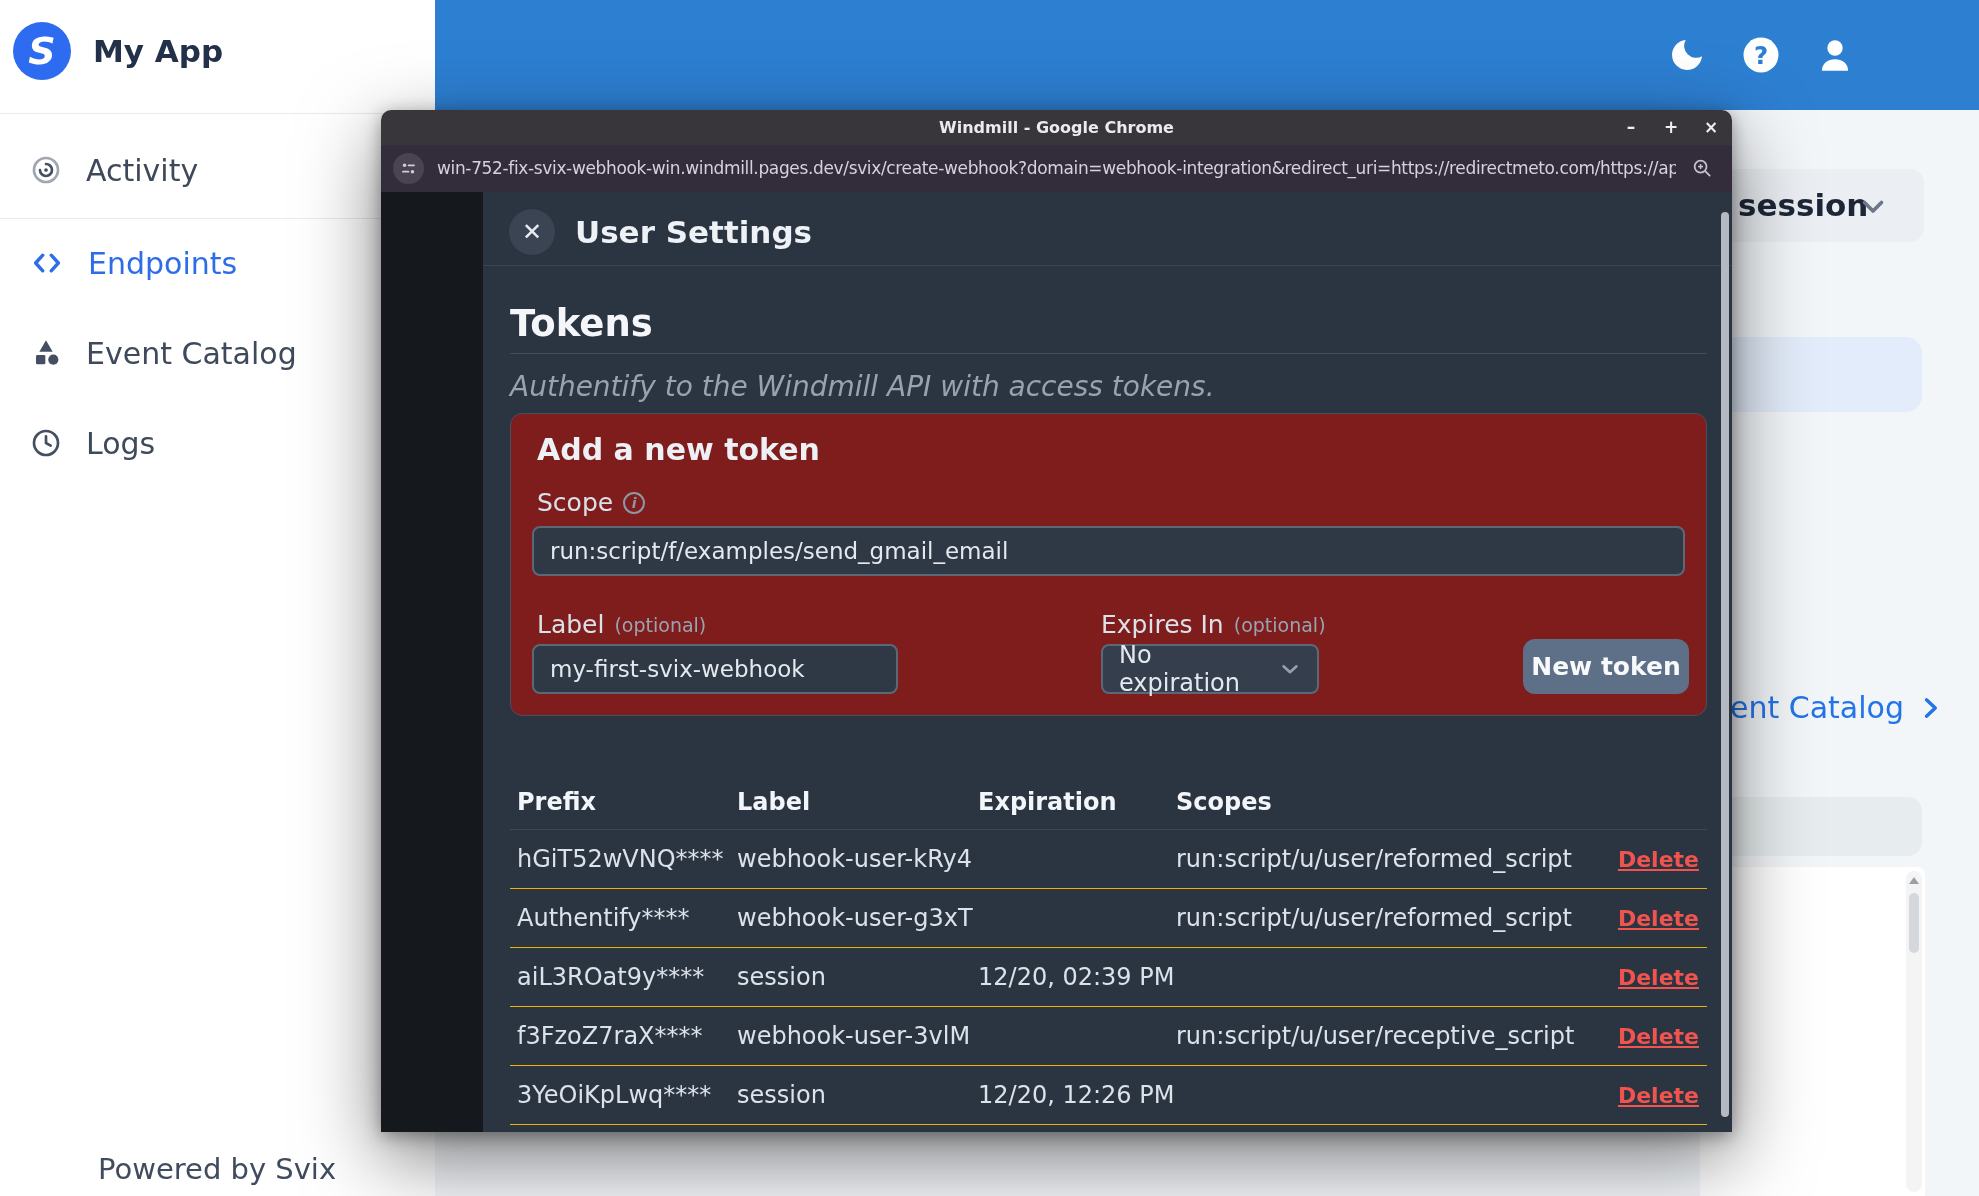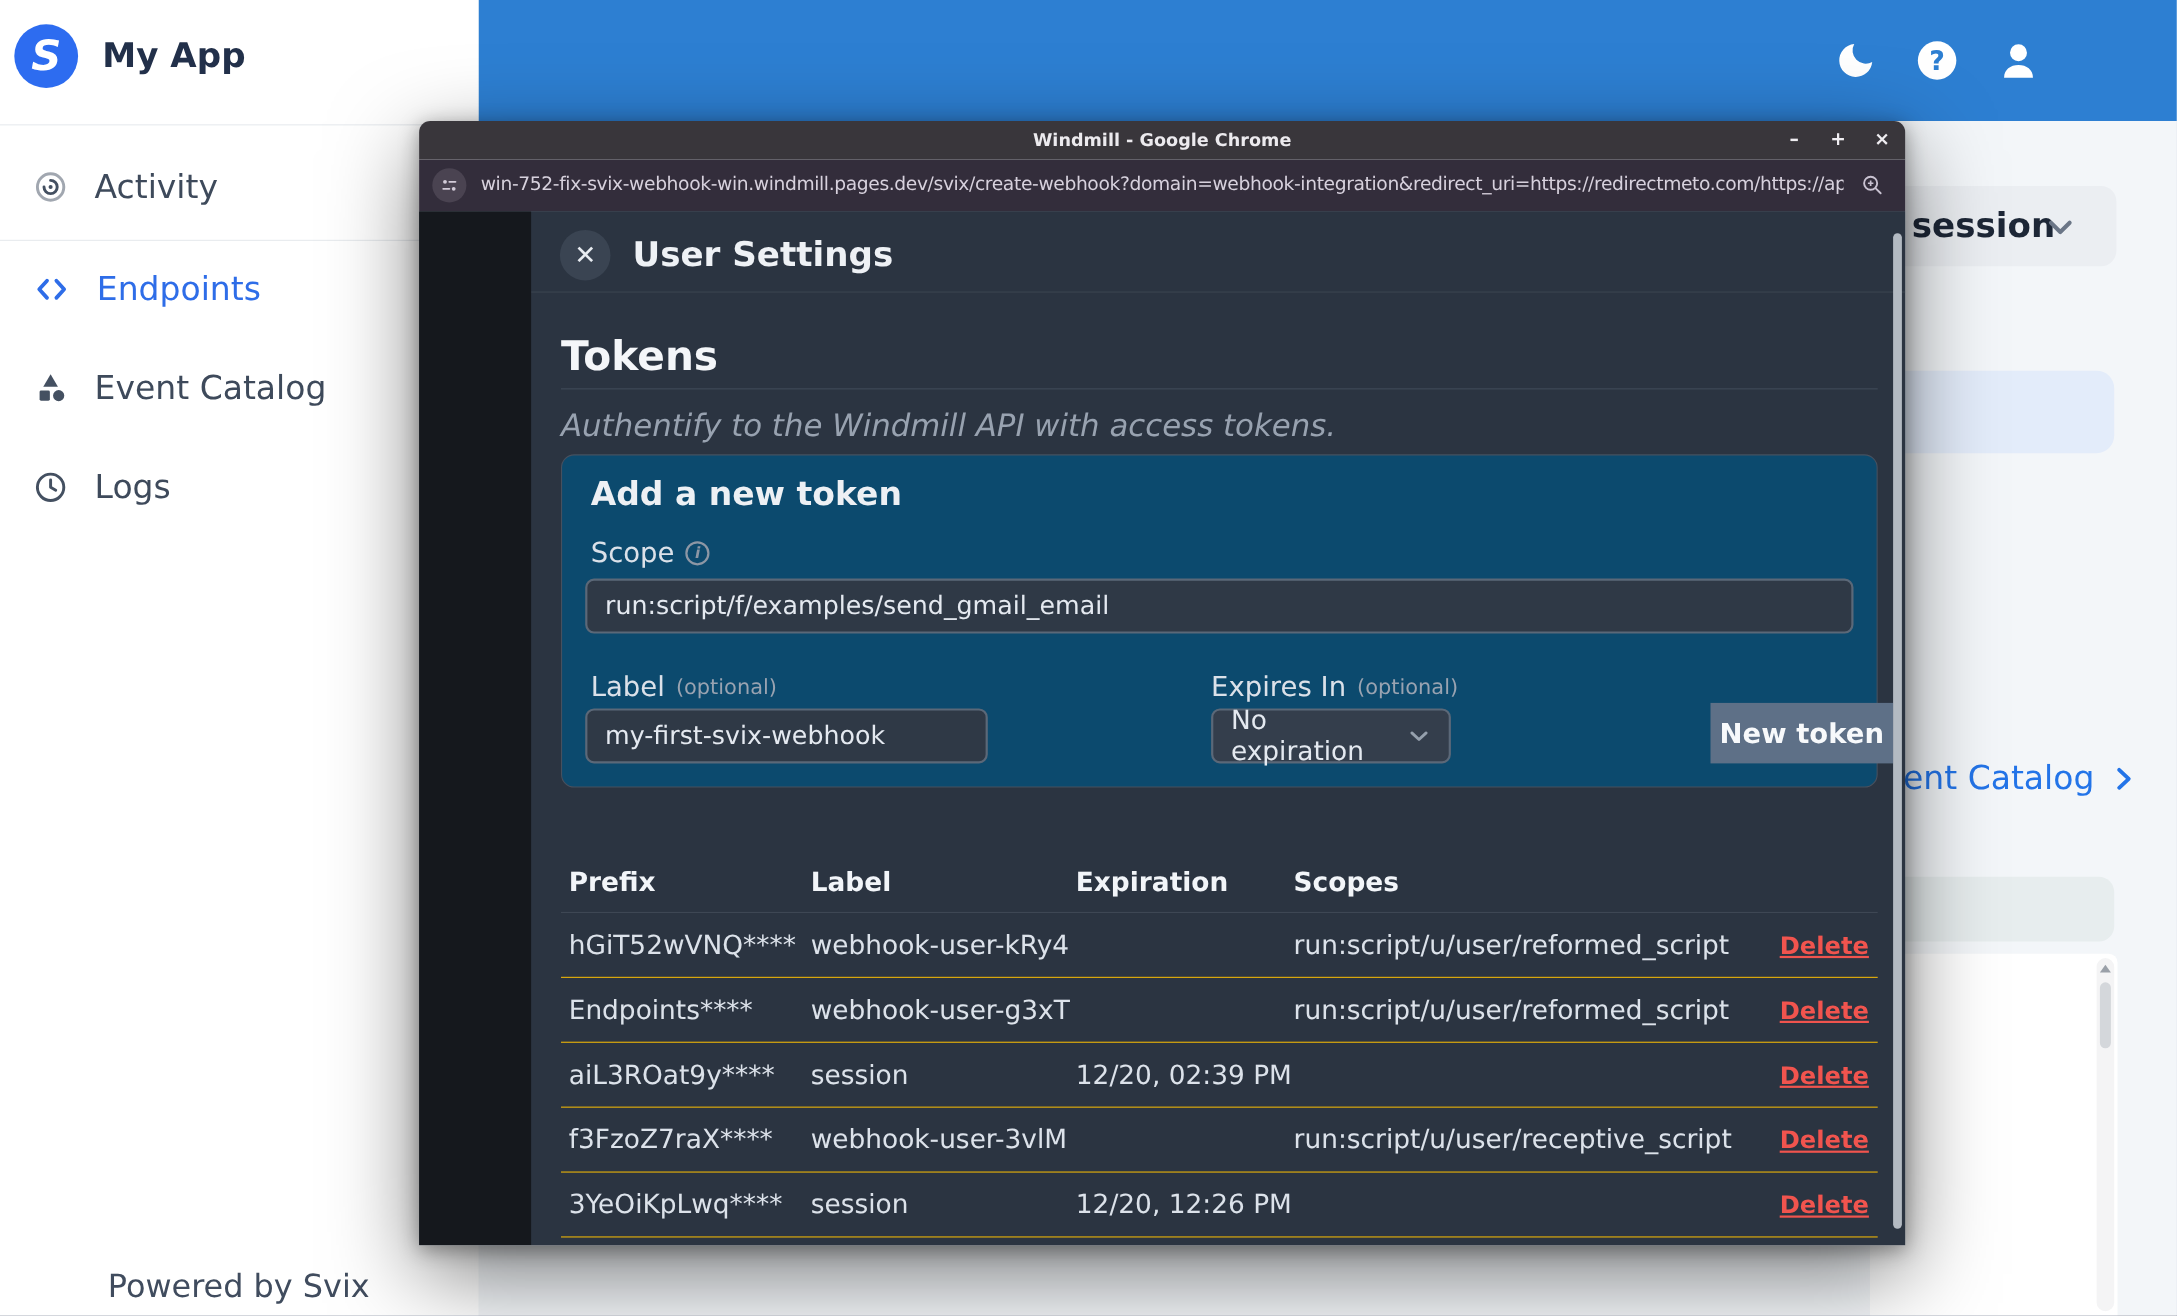--- a/index.html
+++ b/index.html
@@ -52,34 +52,34 @@
 
   .drawer-close { position:absolute; left:26px; top:17px; width:46px; height:46px; border-radius:50%; background:#3a4452;
                   display:flex; align-items:center; justify-content:center; color:#e9edf2; font-size:24px; cursor:pointer; }
   .drawer-title { position:absolute; left:92px; top:22px; font-size:31px; font-weight:600; color:#eef1f5; }
   .drawer-hdiv { position:absolute; left:0; top:73px; width:100%; height:1px; background:#3a4450; }
 
   .sect-title { position:absolute; left:27px; top:110px; width:1197px; font-size:37px; font-weight:bold; color:#f4f6f9;
                 padding-bottom:8px; border-bottom:1px solid #414b59; }
   .sect-sub { position:absolute; left:27px; top:178px; font-size:28px; font-style:italic; color:#98a2b0; }
 
-  .form-card { position:absolute; left:27px; top:221px; width:1197px; height:303px; background:#0c4a6e; border:1px solid #47505e; border-radius:12px; }
+  .form-card { position:absolute; left:27px; top:221px; width:1197px; height:303px; background:#7f1d1d; border:1px solid #47505e; border-radius:12px; }
   .form-title { position:absolute; left:26px; top:18px; font-size:30px; font-weight:bold; color:#edf0f4; }
   .f-label { position:absolute; font-size:25px; color:#dbe1e9; display:flex; align-items:center; gap:10px; }
   .f-opt { font-size:19px; color:#99a3b1; }
   .info-i { display:inline-flex; width:22px; height:22px; border:2px solid #8d97a5; border-radius:50%; color:#8d97a5;
             font-size:14px; align-items:center; justify-content:center; font-style:italic; font-weight:bold; }
   .f-input { position:absolute; height:50px; background:#2f3946; border:2px solid #5b6878; border-radius:8px;
              font-size:23px; color:#e4e9f0; line-height:46px; padding:0 16px; white-space:nowrap; overflow:hidden; }
   .scope-input { left:21px; top:112px; width:1153px; }
   .label-input { left:21px; top:230px; width:366px; }
   .f-select { position:absolute; left:590px; top:230px; width:218px; height:50px; background:#343e4c; border:2px solid #5b6878;
               border-radius:8px; display:flex; align-items:center; justify-content:space-between; padding:0 14px 0 16px;
               font-size:24px; color:#e4e9f0; cursor:pointer; }
-  .new-token-btn { position:absolute; left:1044px; top:225px; width:166px; height:55px; background:#5e7087; border-radius:0;
+  .new-token-btn { position:absolute; left:1012px; top:225px; width:166px; height:55px; background:#5e7087; border-radius:12px;
                    display:flex; align-items:center; justify-content:center; font-size:25px; font-weight:bold; color:#f7f9fb; cursor:pointer; }
 
   .tok-table { position:absolute; left:27px; top:583px; width:1197px; }
   .t-row { display:grid; grid-template-columns:220px 241px 198px 1fr 92px; align-items:center; padding-left:7px; padding-right:8px; }
   .t-head { height:55px; border-bottom:1px solid #3e4754; }
   .t-head > div { font-size:24px; font-weight:bold; color:#f2f5f9; }
   .t-body-row { height:59px; border-bottom:1px solid #eab308; }
   .t-body-row > div { font-size:24px; color:#dce2ea; white-space:nowrap; }
   .t-del { text-align:right; }
   .t-del span { color:#f1544e; font-size:22px; font-weight:bold; text-decoration:underline; cursor:pointer; }
@@ -285,21 +285,21 @@
           </div>
 
           <div class="t-row t-body-row">
             <div>hGiT52wVNQ****</div>
             <div>webhook-user-kRy4</div>
             <div></div>
             <div>run:script/u/user/reformed_script</div>
             <div class="t-del"><span>Delete</span></div>
           </div>
           <div class="t-row t-body-row">
-            <div>Endpoints****</div>
+            <div>Authentify****</div>
             <div>webhook-user-g3xT</div>
             <div></div>
             <div>run:script/u/user/reformed_script</div>
             <div class="t-del"><span>Delete</span></div>
           </div>
           <div class="t-row t-body-row">
             <div>aiL3ROat9y****</div>
             <div>session</div>
             <div>12/20, 02:39 PM</div>
             <div></div>

